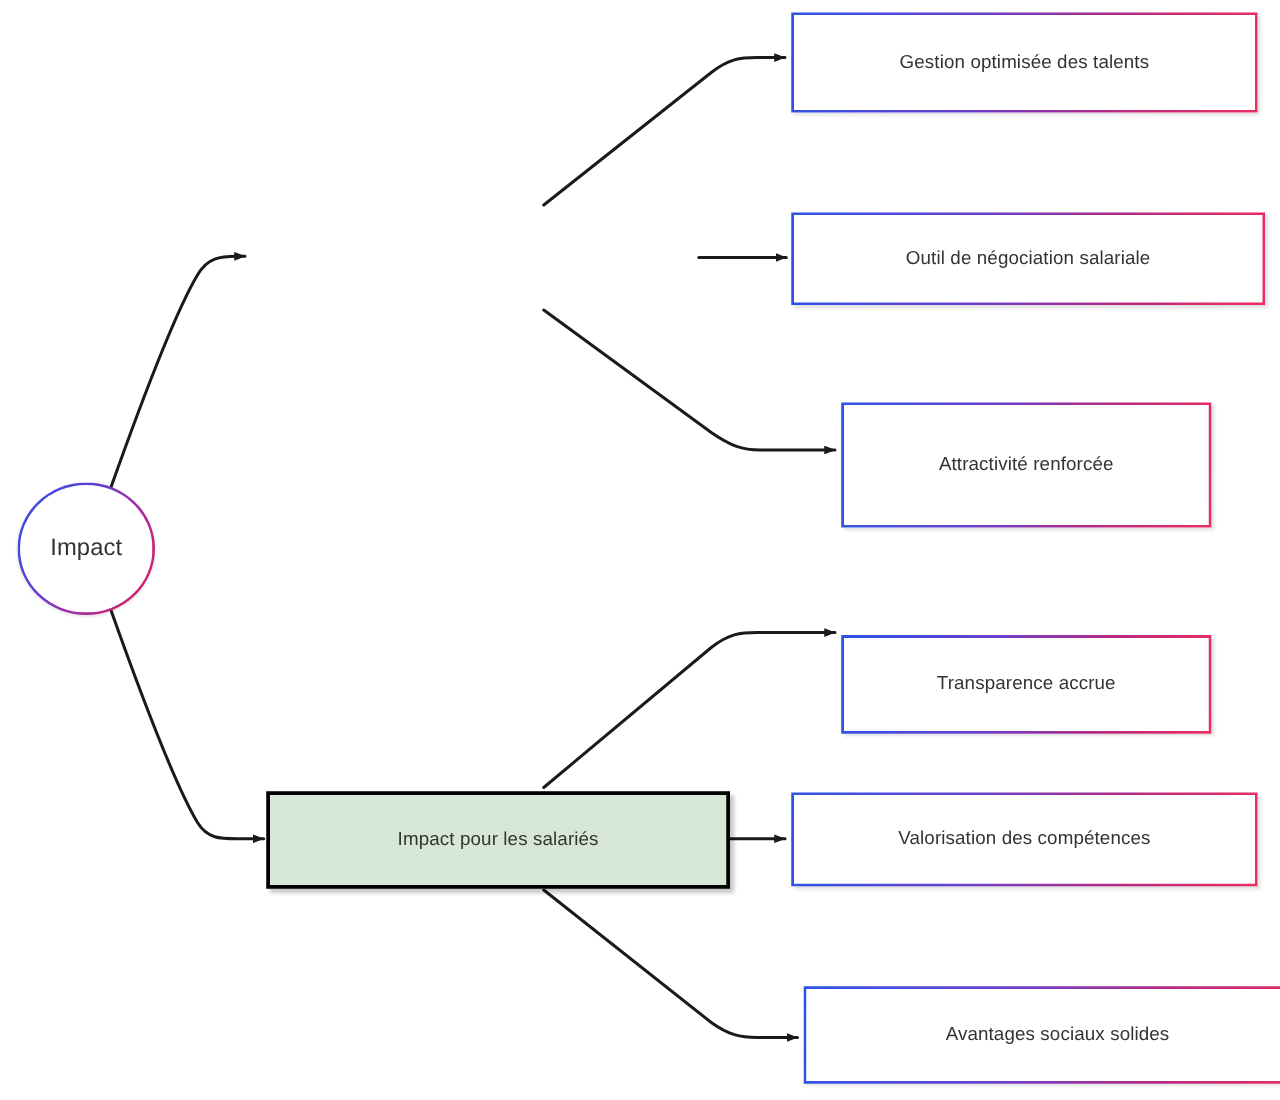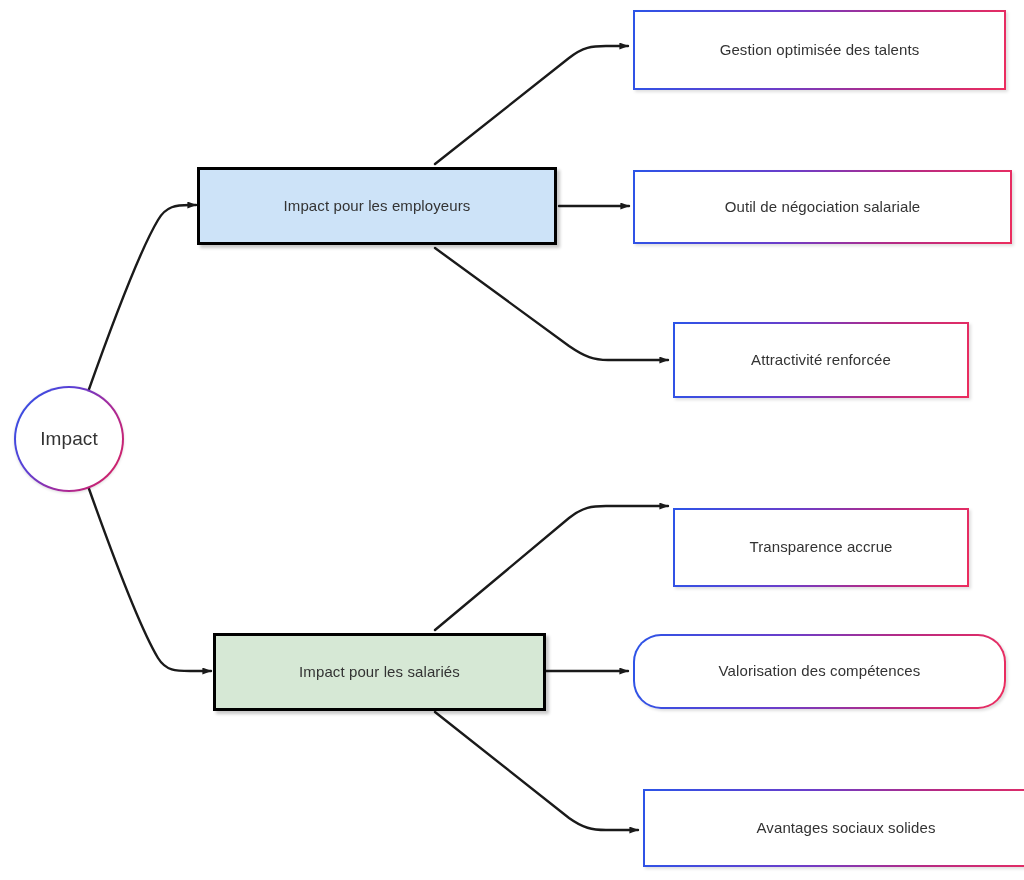--- a/index.html
+++ b/index.html
@@ -94,45 +94,42 @@
       <path d="M 435,630 L 569,518 C 583,507 592,506 606,506 L 668,506"></path>
       <path d="M 538,671 L 628,671"></path>
       <path d="M 435,712 L 569,818 C 583,828 592,830 606,830 L 638,830"></path>
     </g>
   </svg>
 
   <div class="node root-node" style="left:14px; top:386px; width:110px; height:106px;">
     <span class="node-label">Impact</span>
   </div>
 
-  <div class="node cat-node blue" style="left:197px; top:167px; width:360px; height:78px;">
-    <span class="node-label">Impact pour les employeurs</span>
-  </div>
 
-  <div class="node cat-node green" style="left:213px; top:633px; width:333px; height:78px;align-items:center;">
+  <div class="node cat-node green" style="left:213px; top:633px; width:371px; height:78px;align-items:center;">
     <span class="node-label">Impact pour les salariés</span>
   </div>
 
   <div class="node leaf-node" style="left:633px; top:10px; width:373px; height:80px;">
     <span class="node-label">Gestion optimisée des talents</span>
   </div>
 
   <div class="node leaf-node" style="left:633px; top:170px; width:379px; height:74px;">
     <span class="node-label">Outil de négociation salariale</span>
   </div>
 
-  <div class="node leaf-node" style="left:673px; top:322px; width:296px; height:76px;">
+  <div class="node leaf-node" style="left:673px; top:322px; width:296px; height:100px;">
     <span class="node-label">Attractivité renforcée</span>
   </div>
 
   <div class="node leaf-node" style="left:673px; top:477px; width:296px; height:79px;margin-top:31px;">
     <span class="node-label">Transparence accrue</span>
   </div>
 
-  <div class="node leaf-node" style="left:633px; top:634px; width:373px; height:75px;border-radius:28px;">
+  <div class="node leaf-node" style="left:633px; top:634px; width:373px; height:75px;">
     <span class="node-label">Valorisation des compétences</span>
   </div>
 
   <div class="node leaf-node" style="left:643px; top:789px; width:406px; height:78px;">
     <span class="node-label">Avantages sociaux solides</span>
   </div>
 
 </div>
 
 </body></html>

